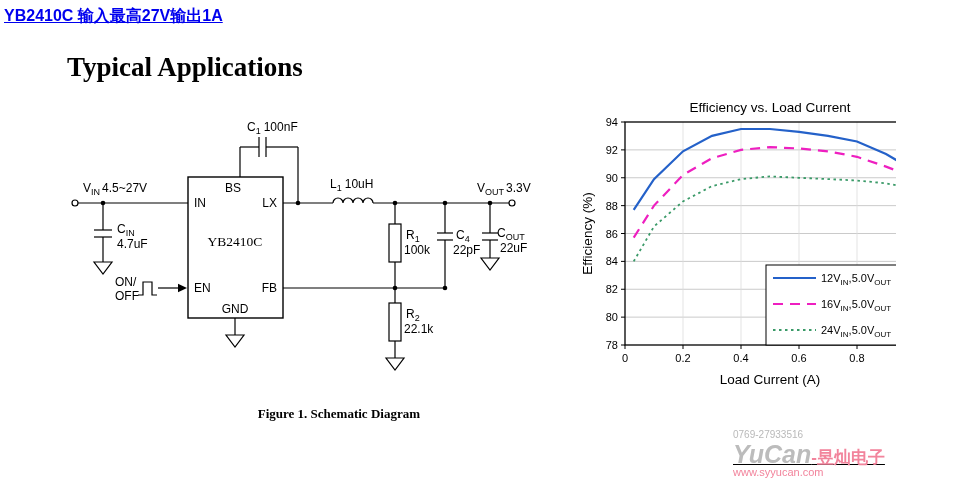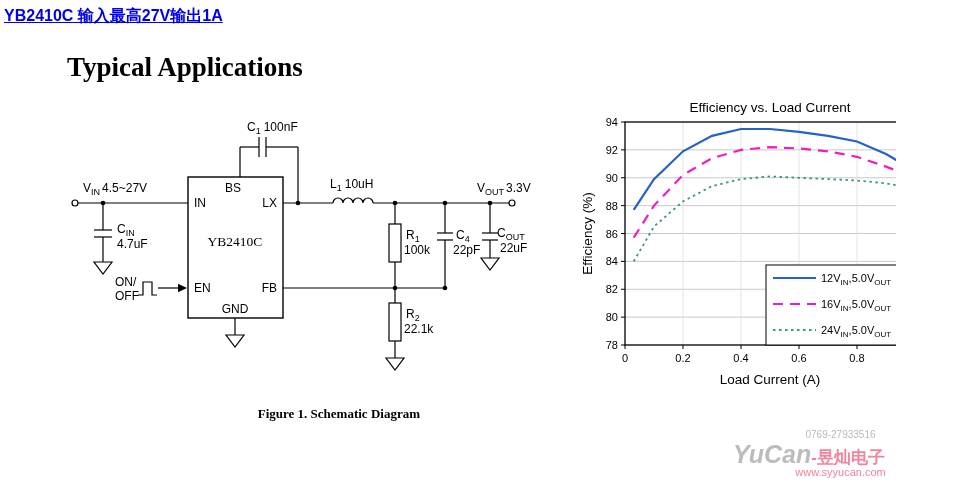--- a/index.html
+++ b/index.html
@@ -9,25 +9,25 @@
         color:#0000ee;text-decoration:underline;cursor:pointer;}
   .page-title{position:absolute;left:30px;top:52px;font-family:"Liberation Serif",serif;
         font-weight:bold;font-size:27px;margin-left:37px;}
   .fig1-wrap{position:absolute;left:55px;top:95px;}
   .fig2-wrap{position:absolute;left:580px;top:95px;}
   .caption{position:absolute;top:406px;font-family:"Liberation Serif",serif;
         font-weight:bold;font-size:13px;text-align:right;}
   .cap1{left:90px;width:330px;}
   .cap2{left:588px;width:345px;}
   .watermark{position:absolute;left:733px;top:430px;width:215px;line-height:1.05;}
-  .wm-phone{text-align:center;font-size:10px;color:#b9b9b9;}
-  .wm-brand{white-space:nowrap;}
+  .wm-phone{text-align:left;font-size:10px;color:#b9b9b9;}
+  .wm-brand{white-space:nowrap;text-decoration:underline;}
   .wm-yucan{font-size:25px;font-weight:bold;font-style:italic;color:#bcbcbc;}
   .wm-cn{font-size:17px;font-weight:bold;color:#f2849c;}
-  .wm-url{text-align:center;font-size:11px;color:#f2849c;}
+  .wm-url{text-align:left;font-size:11px;color:#f2849c;}
   svg text{font-family:"Liberation Sans",sans-serif;fill:#000;}
   svg .serif{font-family:"Liberation Serif",serif;}
   .w{stroke:#000;stroke-width:1.2;fill:none;}
   .comp{stroke:#000;stroke-width:1.2;fill:#fff;}
   .lbl{font-size:12px;}
   .sub{font-size:9px;}
   .pin{font-size:12px;}
 </style>
 </head>
 <body>

